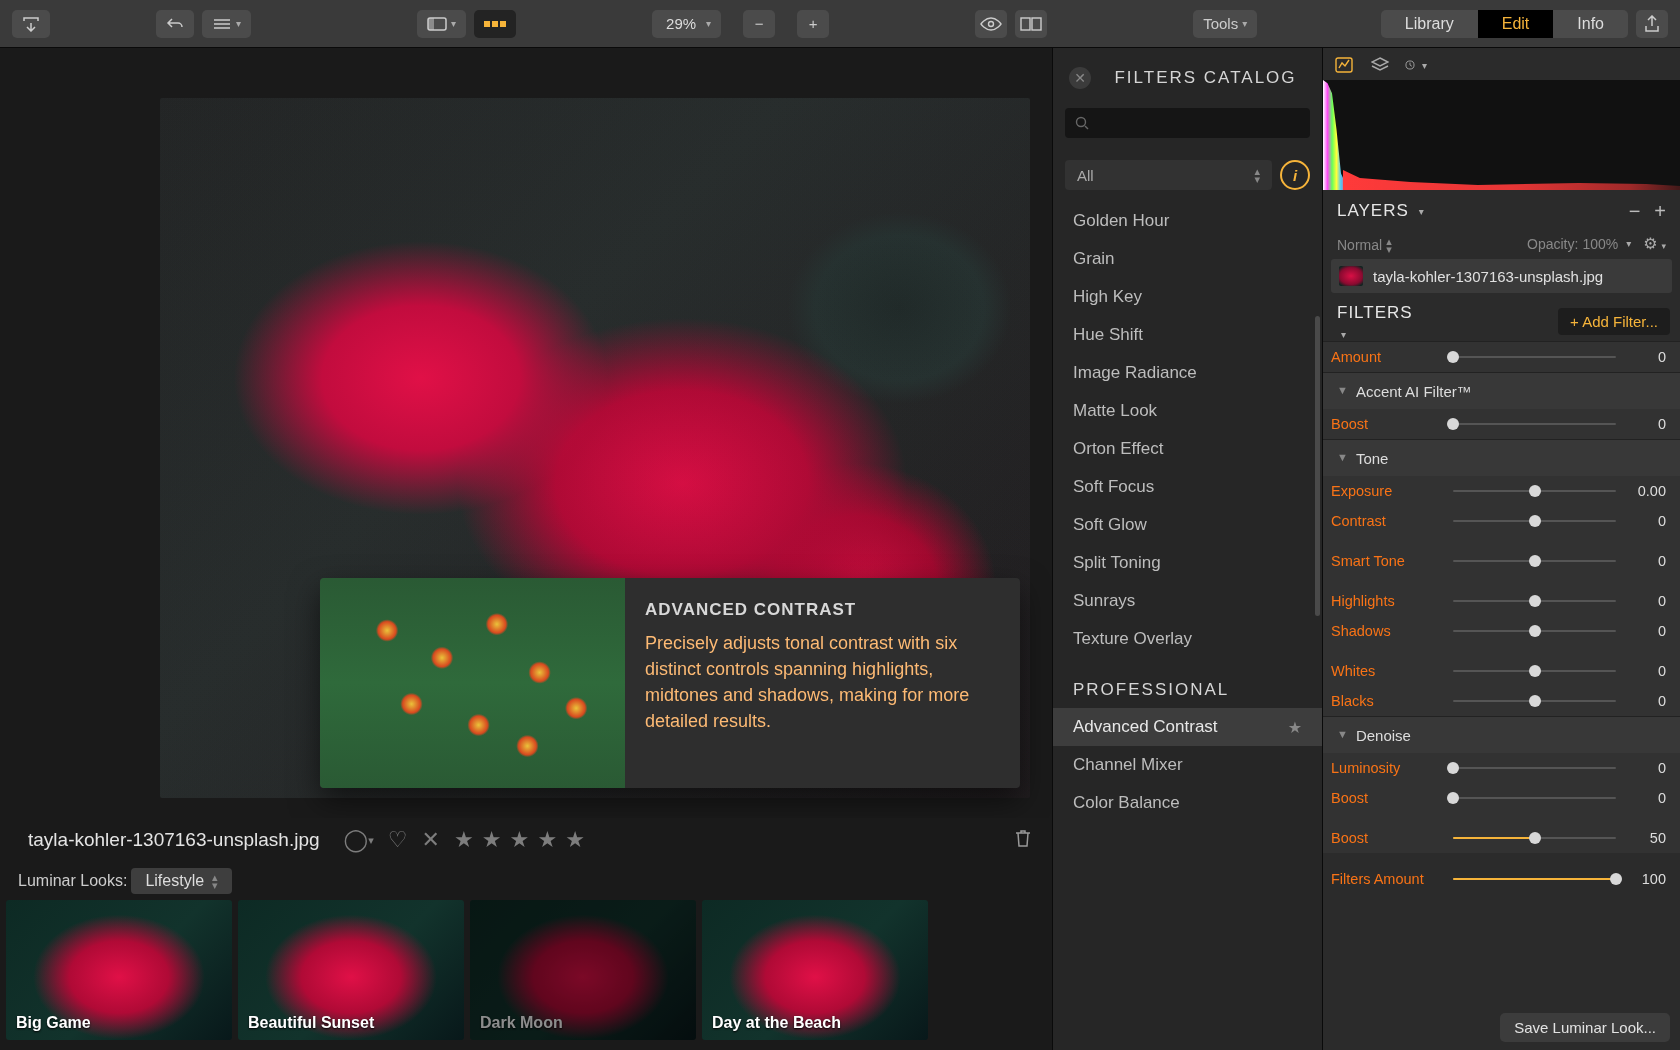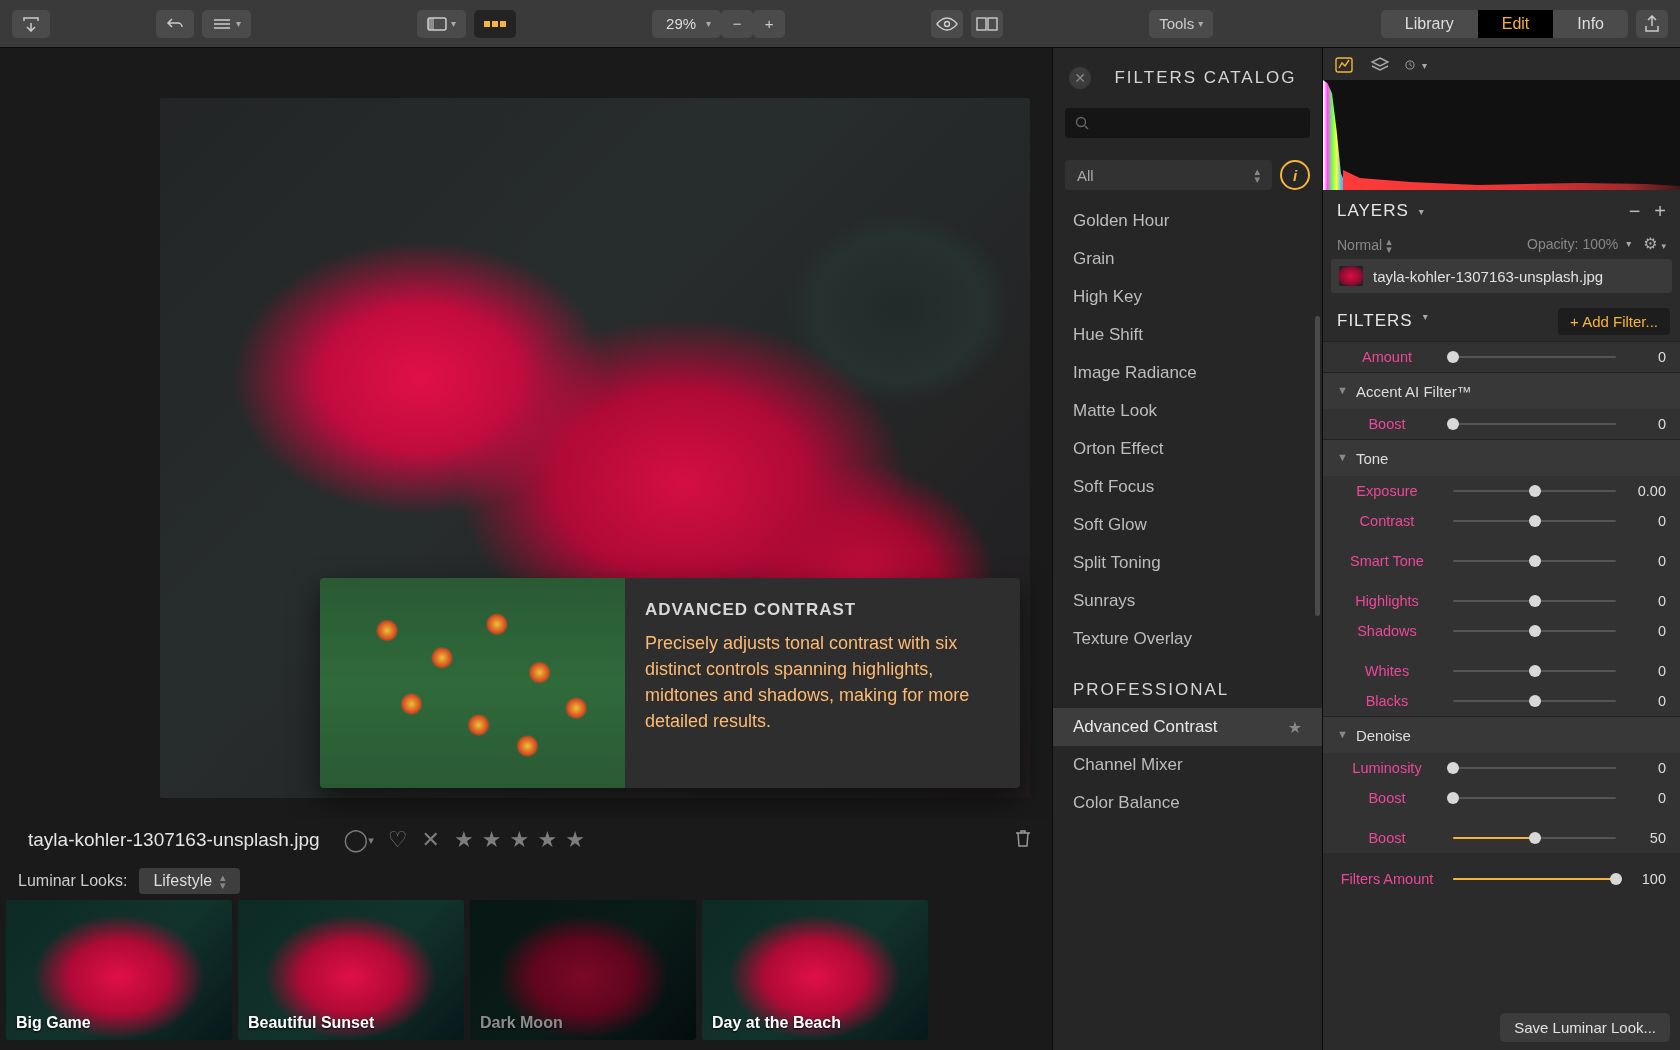--- a/index.html
+++ b/index.html
@@ -4,21 +4,21 @@
 <style>
 * { margin: 0; padding: 0; box-sizing: border-box; font-family: -apple-system, BlinkMacSystemFont, "Segoe UI", Helvetica, Arial, sans-serif; -webkit-font-smoothing: antialiased; }
 html, body { width: 1680px; height: 1050px; background: #1a1a1a; color: #b8b8b8; overflow: hidden; }
 
 
 .toolbar { height: 48px; background: #3a3a3a; display: flex; align-items: center; padding: 0 12px; gap: 8px; border-bottom: 1px solid #0a0a0a; }
 .tb-btn { height: 28px; min-width: 36px; padding: 0 10px; background: #4b4b4b; border-radius: 5px; display: inline-flex; align-items: center; justify-content: center; cursor: pointer; color: #ccc; font-size: 15px; }
 .tb-btn.active { background: #232323; color: #f6b43a; }
 .tb-btn.small { min-width: 32px; padding:0; }
 .tb-flex { flex: 1; }
-.zoom-group { display:flex; align-items:center; gap:0; }
+.zoom-group { display:flex; align-items:center; gap:22px; }
 .zoom-readout { padding:0 10px 0 14px; height:28px; background:#4b4b4b; border-radius:5px; display:inline-flex; align-items:center; color:#ddd; font-size:15px; gap:6px;}
 .top-tabs { display:flex; gap:0; background:#4b4b4b; border-radius:5px; overflow:hidden; }
 .top-tab { height:28px; padding:0 24px; display:inline-flex; align-items:center; justify-content:center; font-size:16px; color:#ddd; cursor:pointer; }
 .top-tab.active { background:#000000; color:#f6b43a; }
 .chev { font-size:10px; margin-left:4px; color:#aaa; }
 
 
 .main { display:flex; height: calc(1050px - 48px); }
 .canvas-col { flex:1; display:flex; flex-direction:column; background:#1a1a1a; min-width:0; }
 .canvas-area { flex:1; position:relative; overflow:hidden; }
@@ -50,21 +50,21 @@
 .tooltip-title { color:#d8d8d8; font-size:17px; letter-spacing:1px; font-weight:600; margin-bottom:10px; }
 .tooltip-desc { color:#fdba74; font-size:18px; line-height:1.45; }
 
 
 .info-bar { height:44px; padding:0 20px 0 28px; display:flex; align-items:center; font-size:19px; color:#e4e4e4; }
 .info-bar .spacer { flex:1; }
 .info-icons { display:flex; align-items:center; gap:14px; color:#7d7d7d; font-size:22px; }
 .stars span { letter-spacing:1px; }
 
 
-.looks-bar { height:38px; padding:0 18px; display:flex; align-items:center; gap:12px; font-size:16px; color:#ccc; }
+.looks-bar { height:38px; padding:0 18px; display:flex; align-items:center; gap:4px; font-size:16px; color:#ccc; }
 .looks-chip { background:#3e3e3e; padding:4px 14px; border-radius:4px; display:flex; align-items:center; gap:8px; color:#ddd;}
 .looks-strip { height:150px; display:flex; gap:6px; padding:0 6px 6px 6px; overflow:hidden; }
 .look { flex:0 0 226px; height:140px; border-radius:3px; position:relative; cursor:pointer;
   background:
     radial-gradient(ellipse 110px 80px at 50% 55%, var(--hi,#e01047) 0%, var(--mid,#b00a36) 45%, rgba(0,0,0,0) 78%),
     linear-gradient(135deg,#0d2a24 0%, #12332c 55%, #08181a 100%);
 }
 .look.first { --hi:#f0855a; --mid:#c45a38; }
 .look.dark { filter:brightness(0.55); }
 .look .label { position:absolute; left:10px; bottom:8px; color:#fff; font-size:16px; font-weight:600; text-shadow:0 1px 2px #000; }
@@ -108,30 +108,30 @@
 .sec-head { height:42px; padding:0 14px; display:flex; align-items:center; justify-content:space-between; color:#e6e6e6; }
 .sec-head .t { font-size:17px; letter-spacing:1px; display:flex; align-items:center; gap:6px;}
 .sec-head .acts { display:flex; align-items:center; gap:14px; color:#bbb; font-size:20px;}
 .layer-ctrl { padding:2px 14px 6px; display:flex; align-items:flex-end; justify-content:space-between; font-size:14px; color:#888; }
 .layer-ctrl .blend, .layer-ctrl .opac { display:flex; align-items:center; gap:4px; }
 .gear{ font-size:16px; color:#aaa;}
 .layer-row { margin:0 8px 8px; height:34px; background:#3a3a3a; border-radius:3px; display:flex; align-items:center; padding:0 8px; gap:10px; font-size:15px; color:#e0e0e0;}
 .layer-thumb { width:24px; height:20px; border-radius:2px; background:radial-gradient(ellipse 16px 12px at 50% 50%, #d90f45 0%, #8a0a30 70%, #0d2420 100%); }
 
 .filters-head { height:40px; padding:0 10px 0 14px; display:flex; align-items:center; justify-content:space-between; }
-.filters-head .t { font-size:17px; letter-spacing:1px; color:#e6e6e6; display:flex; align-items:flex-start; gap:6px;}
+.filters-head .t { font-size:17px; letter-spacing:1px; color:#e6e6e6; display:flex; align-items:flex-start; gap:6px;flex-direction:column;}
 .add-filter { font-size:15px; color:#f6b43a; background:#1d1d1d; padding:5px 12px; border-radius:4px; cursor:pointer; }
 
 
 .filters-scroll { flex:1; overflow-y:auto; padding-bottom:8px;}
 .filter-group { background:#323232; border-top:1px solid #222; }
 .filter-group > .fg-head { background:#383838; height:36px; padding:0 14px; display:flex; align-items:center; gap:8px; color:#ddd; font-size:15px; cursor:pointer;}
 .fg-head .disclosure { color:#888; font-size:11px; transform:translateY(-1px);}
 .slider-row { display:flex; align-items:center; padding:6px 14px 6px 8px; gap:10px; min-height:30px;}
-.slider-row .lab { flex:0 0 112px; text-align:center; font-size:14.5px; color:#ec4899;}
+.slider-row .lab { flex:0 0 112px; text-align:left; font-size:14.5px; color:#f97316;}
 .slider-row .track { flex:1; height:2px; background:#555; position:relative; border-radius:2px;}
 .slider-row .track .fill { position:absolute; left:0; top:0; bottom:0; background:#f6b43a; border-radius:2px;}
 .slider-row .track .knob { position:absolute; top:50%; transform:translate(-50%,-50%); width:12px; height:12px; border-radius:50%; background:#d8d8d8;}
 .slider-row .val { flex:0 0 40px; text-align:right; font-size:14.5px; color:#ddd;}
 .subgap { height:10px; }
 
 .save-look { margin:0 10px 8px auto; padding:6px 14px; background:#3c3c3c; border-radius:5px; font-size:15px; color:#e2e2e2; cursor:pointer; align-self:flex-end;}
 .trash { color:#888; font-size:20px; cursor:pointer; }
 .dd-arrows{ font-size:11px; line-height:8px; color:#888; display:flex; flex-direction:column;}
 </style>

